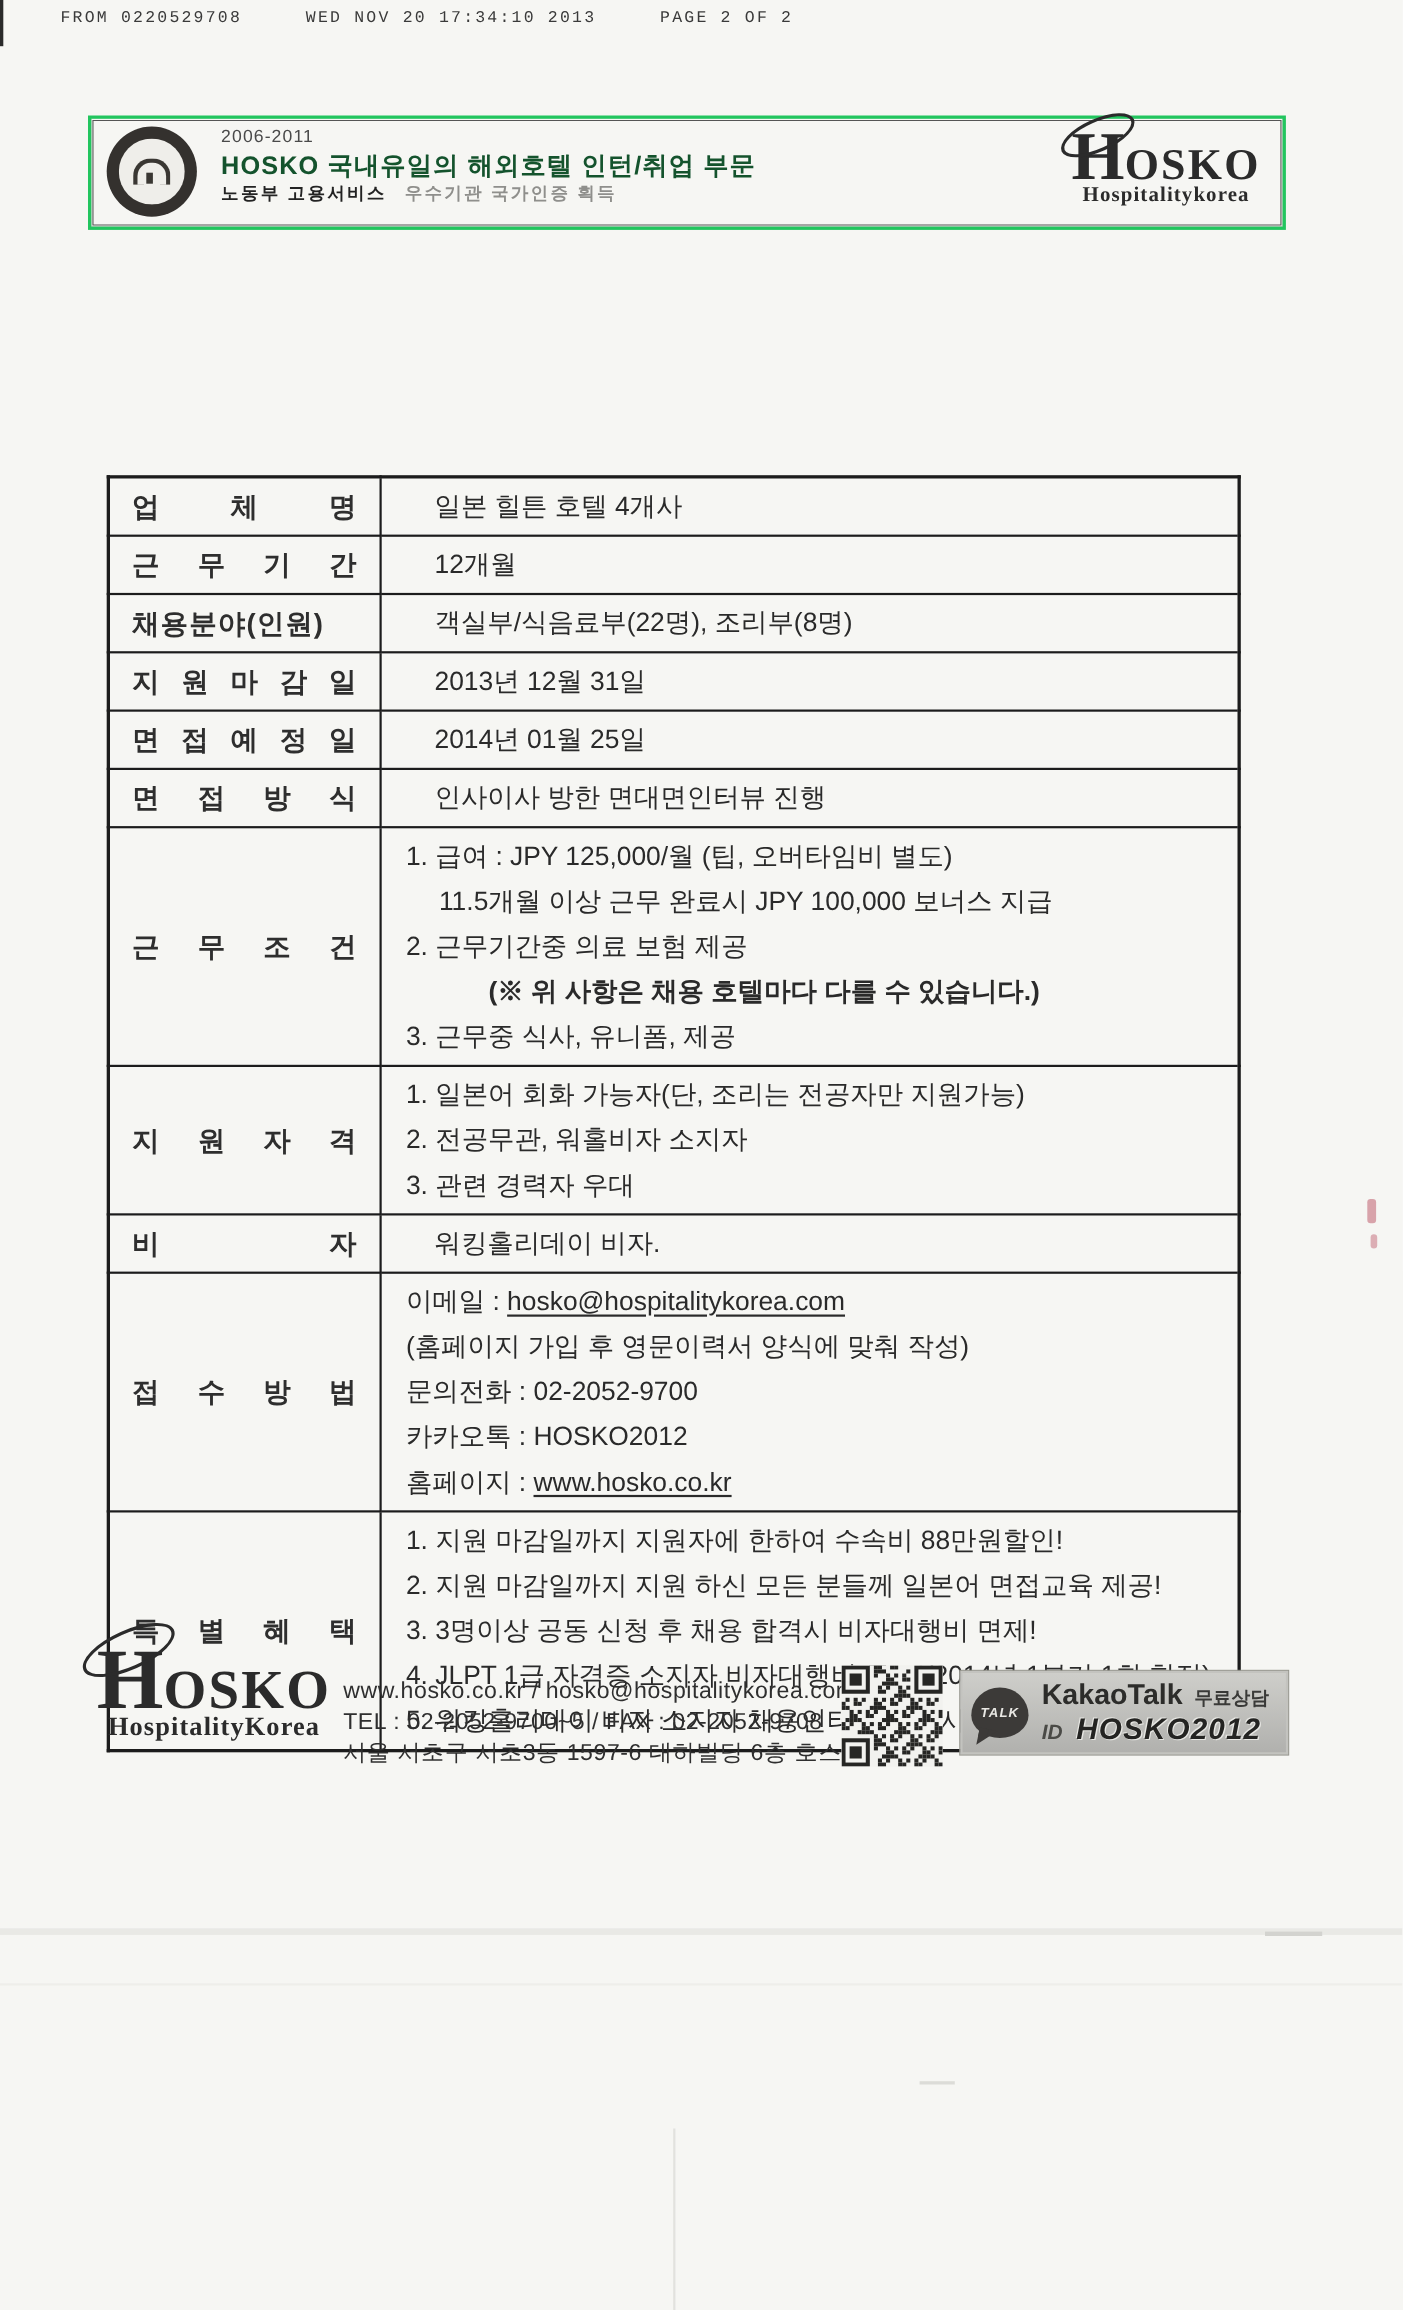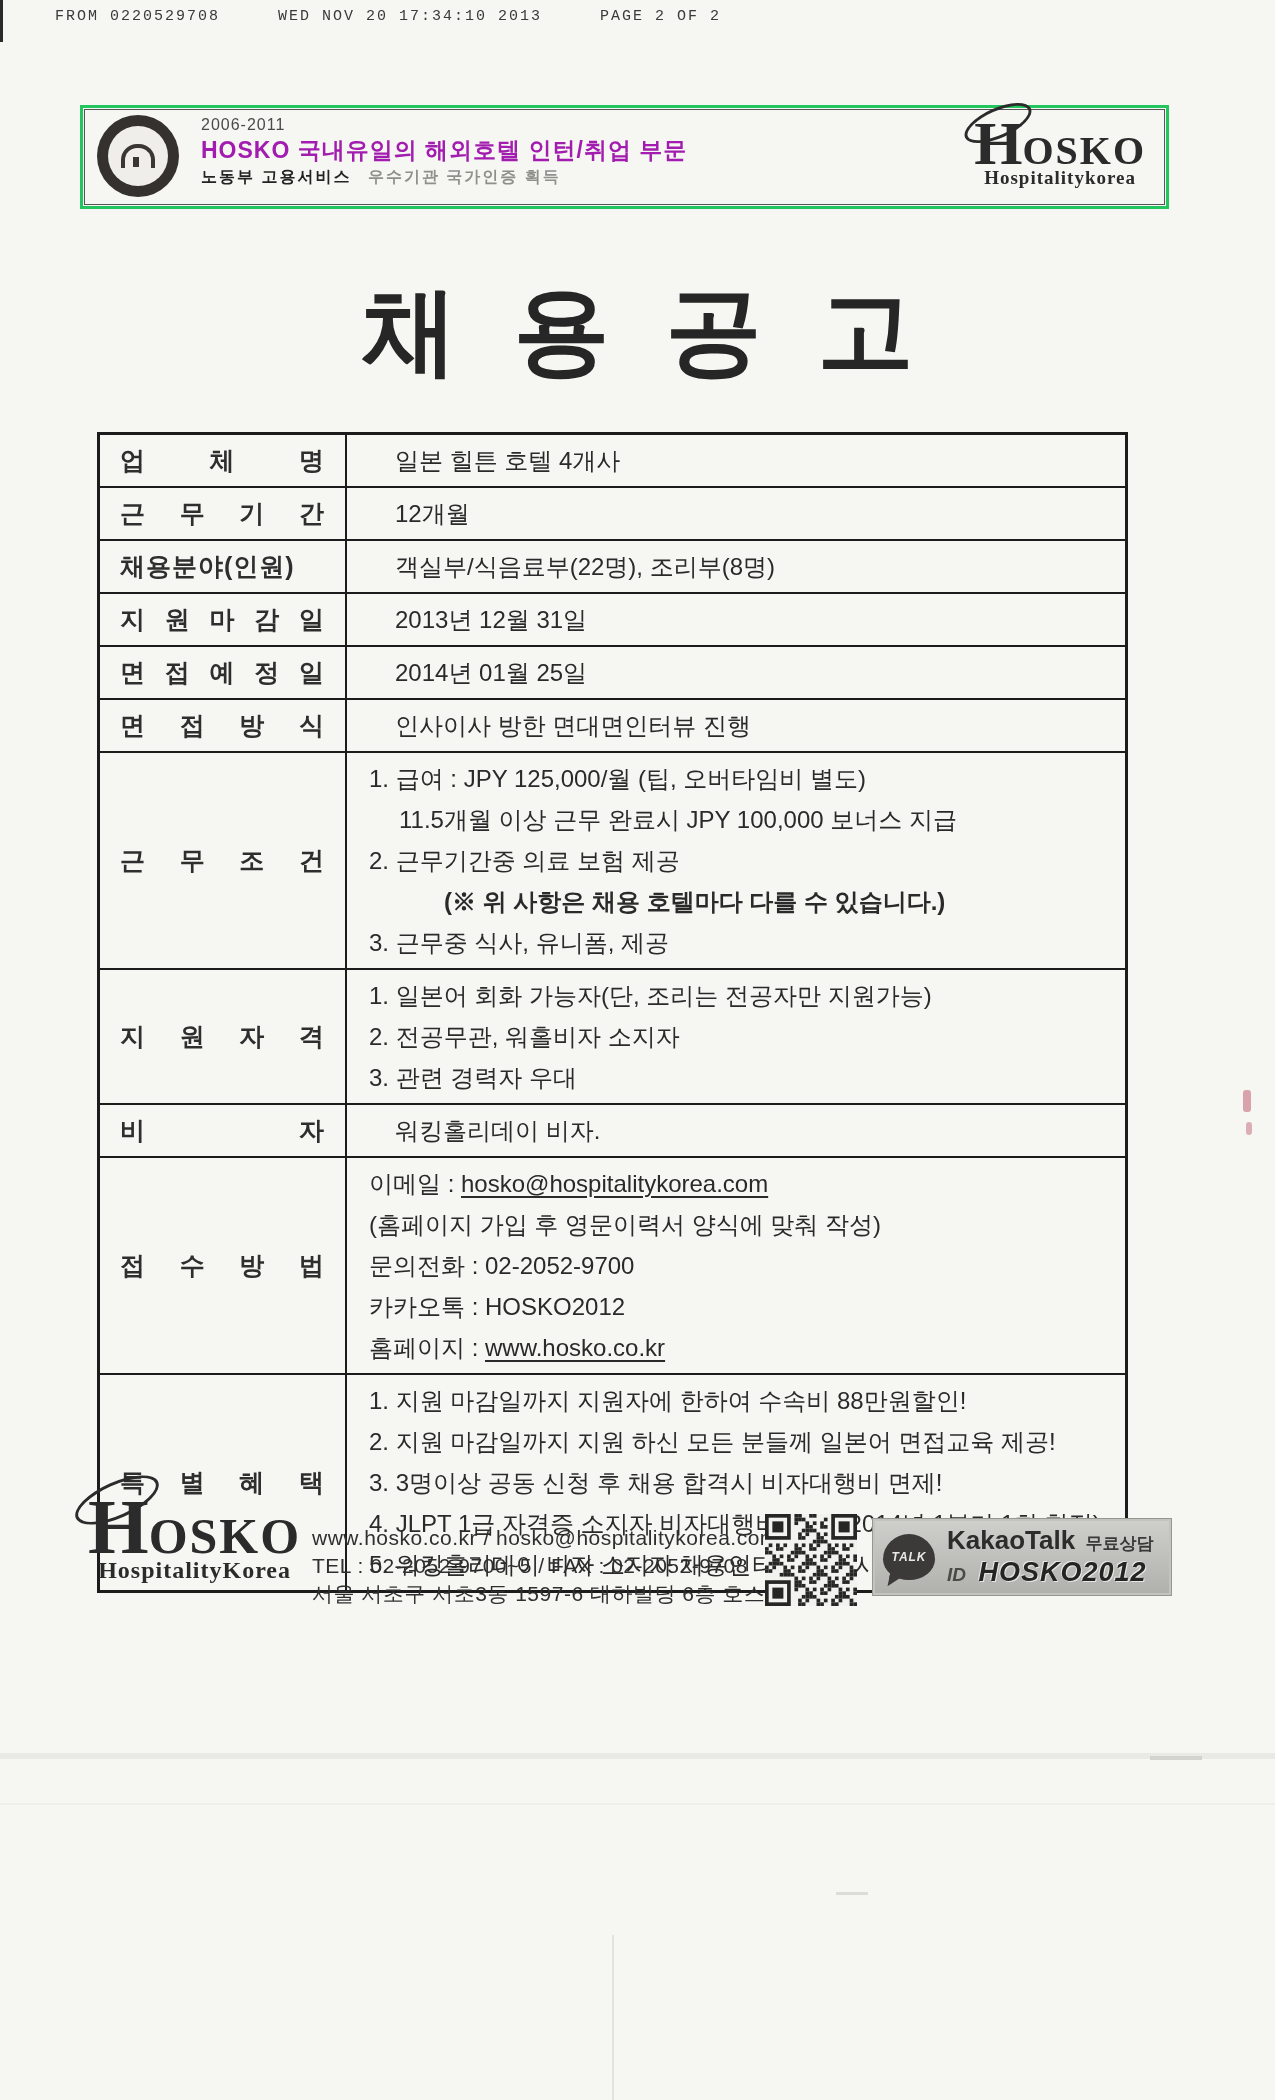--- a/index.html
+++ b/index.html
@@ -33,21 +33,21 @@
   .seal-inner{
     width:60px;height:60px;border-radius:50%;background:#efeeea;
     border:6px dotted #efeeea;box-sizing:border-box;
     display:flex;align-items:center;justify-content:center;position:relative;
   }
   .seal-glyph{width:26px;height:20px;border:4px solid #3a3733;border-bottom:none;
     border-radius:16px 16px 0 0;position:relative;}
   .seal-glyph::after{content:"";position:absolute;left:8px;top:9px;width:6px;height:10px;background:#3a3733;}
   .cert-text{position:absolute;left:118px;top:8px;line-height:1.15;}
   .cert-years{font-size:16px;color:#4a4a4a;letter-spacing:1px;}
-  .cert-line1{font-size:23px;font-weight:bold;color:#a21caf;margin-top:3px;letter-spacing:1px;}
+  .cert-line1{font-size:23px;font-weight:bold;color:#14532d;margin-top:3px;letter-spacing:1px;}
   .cert-line2{font-size:16px;margin-top:4px;letter-spacing:2px;}
   .cert-line2 .strong{font-weight:bold;color:#232323;}
   .cert-line2 .light{font-weight:bold;color:#8f8f8c;margin-left:10px;}
 
   
   .hosko-logo{position:relative;display:inline-block;font-family:"Liberation Serif", serif;color:#2b2b2b;line-height:1;}
   .hosko-logo .row{display:flex;align-items:baseline;}
   .hosko-logo .big-h{font-weight:bold;position:relative;}
   .hosko-logo .osko{font-weight:bold;letter-spacing:2px;}
   .hosko-logo .swoosh{position:absolute;border:3px solid #2b2b2b;border-radius:50%;pointer-events:none;}
@@ -151,21 +151,20 @@
     </div>
     <div class="hosko-logo logo-header">
       <div class="row">
         <span class="big-h"><span class="swoosh"></span><span>H</span></span>
         <span class="osko">OSKO</span>
       </div>
       <div class="sub">Hospitalitykorea</div>
     </div>
   </div>
 
-  <h1 class="main-title">채용공고</h1>
 
   <table class="notice-table">
     <tbody id="notice-body">
         <tr>
           <td class="lbl">업 체 명</td>
           <td class="val single">
             <div class="line"><span>일본 힐튼 호텔 4개사</span></div>
           </td>
         </tr>
         <tr>

